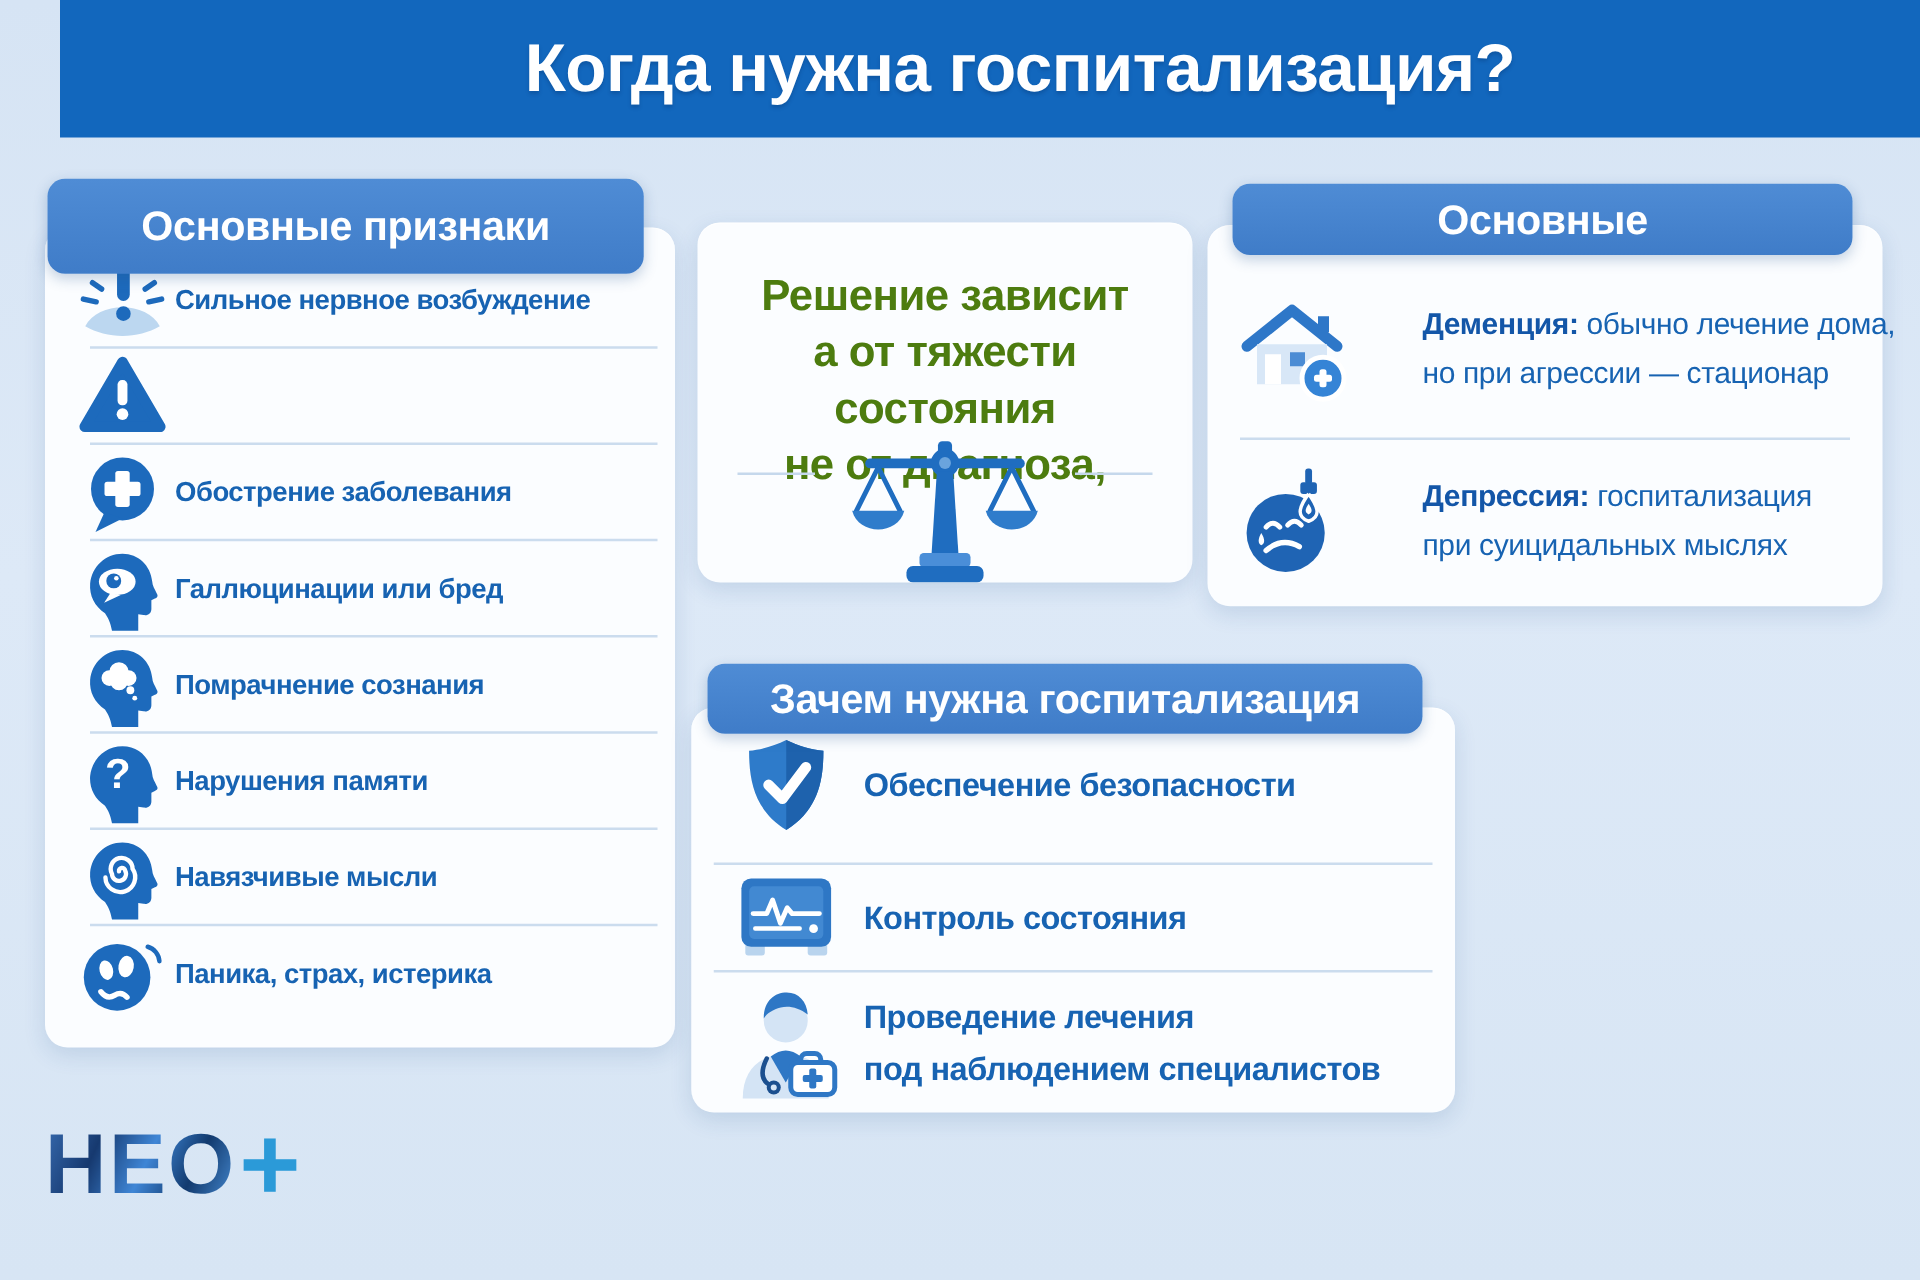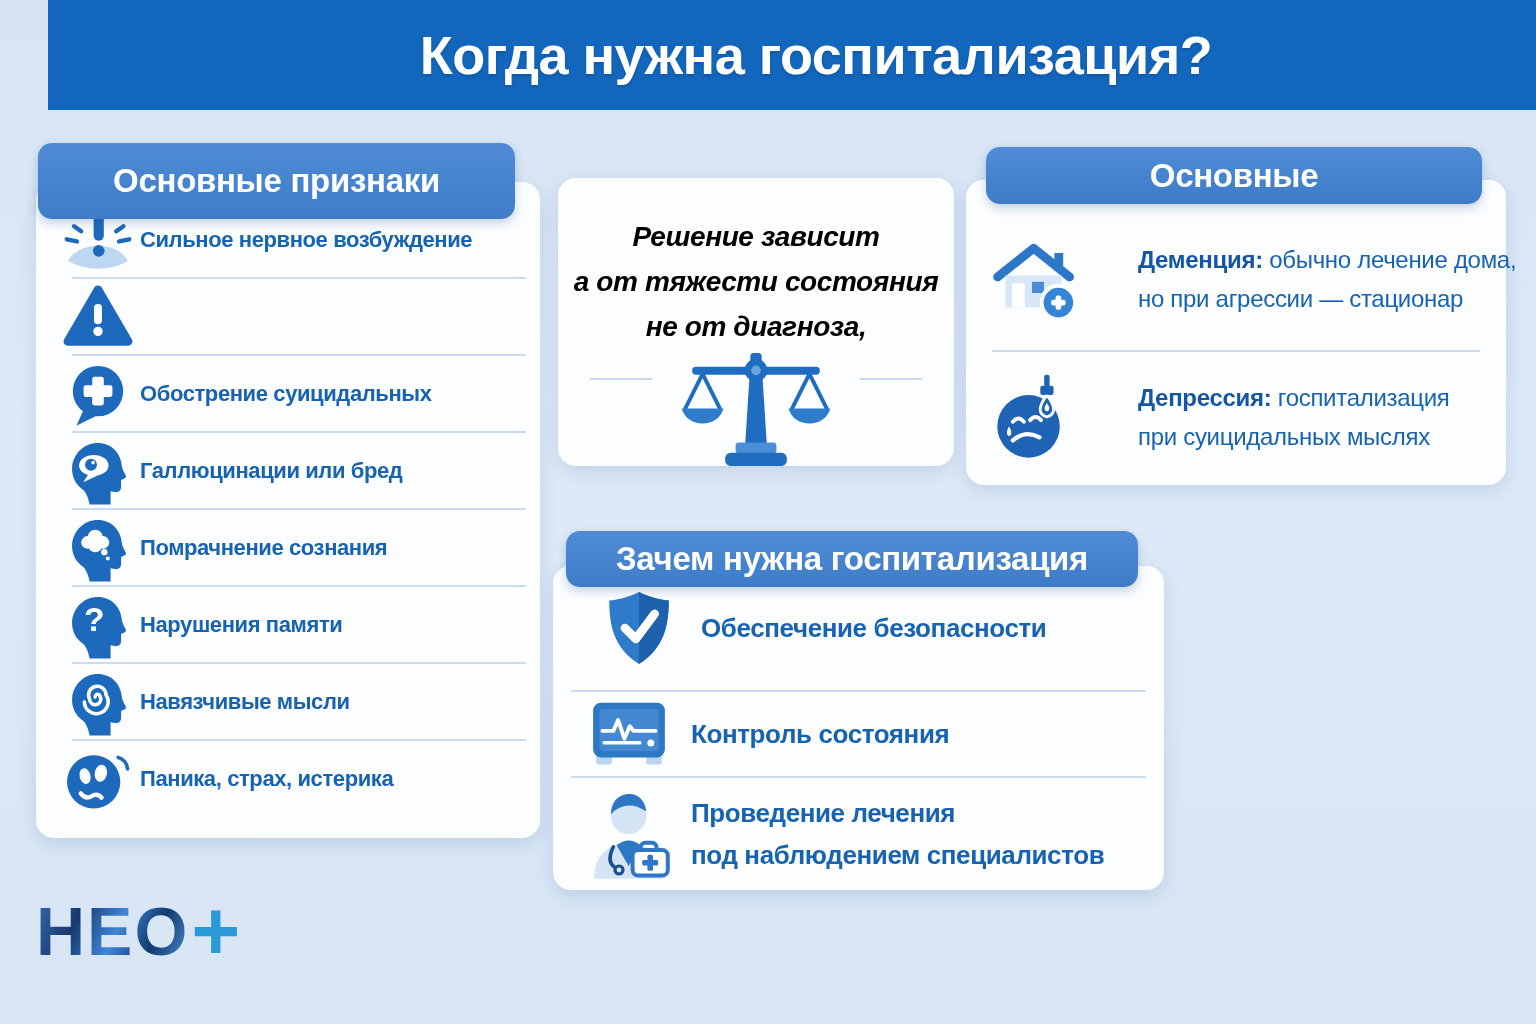--- a/index.html
+++ b/index.html
@@ -43,21 +43,21 @@
   .sign-row { height:75px; display:flex; align-items:center; padding-left:20px; }
   .sign-row .ic { width:84px; height:72px; flex:0 0 84px; display:flex; align-items:center; justify-content:center; }
   .sign-row .lbl {
     font-size:22px; font-weight:bold; color:#1763b2;
     letter-spacing:-0.4px; white-space:nowrap;
   }
   .signs-rows .divider { margin:0 14px 0 36px; }
   
   .decision-card { left:558px; top:178px; width:396px; height:288px; }
   .decision-text { position:absolute; top:36px; width:100%; text-align:center; }
-  .decision-text div { font-size:28px; font-weight:bold; color:#000000; line-height:45px; letter-spacing:-0.4px;font-style:italic; }
+  .decision-text div { font-size:35px; font-weight:bold; color:#4d7c0f; line-height:45px; letter-spacing:-0.4px; }
   .scales-wrap { position:absolute; left:50%; transform:translateX(-50%); top:168px; z-index:3; }
   .scale-line { position:absolute; top:200px; width:62px; height:2px; background:#c5d8ec; }
   .scale-line.l { left:32px; } .scale-line.r { right:32px; }
   
   .examples-card { left:966px; top:180px; width:540px; height:305px; }
   .examples-pill { left:986px; top:147px; width:496px; height:57px; }
   .ex-rows { position:absolute; top:28px; left:0; width:100%; }
   .ex-row { display:flex; align-items:center; padding-left:22px; height:142px;gap:42px; }
   .ex-row .ic { width:92px; height:104px; flex:0 0 92px; display:flex; align-items:center; justify-content:center; }
   .ex-text { margin-left:16px; }
@@ -66,21 +66,21 @@
   .ex-rows .divider { margin:0 26px 0 26px; }
   .ex-row.second { height:130px; }
   
   .purpose-card { left:553px; top:566px; width:611px; height:324px; }
   .purpose-pill { left:566px; top:531px; width:572px; height:56px; }
   .pu-rows { position:absolute; top:0; left:0; width:100%; }
   .pu-row { display:flex; align-items:center; padding-left:30px; }
   .pu-row .ic { width:92px; height:100px; flex:0 0 92px; display:flex; align-items:center; justify-content:center; }
   .pu-row .txt { margin-left:16px; font-size:26px; font-weight:bold; color:#1763b2; letter-spacing:-0.4px; line-height:42px; white-space:nowrap; }
   .pu-rows .divider { margin:0 18px; }
-  .pu-r1 { height:124px;margin-left:10px; } .pu-r2 { height:84px; } .pu-r3 { height:112px; }
+  .pu-r1 { height:124px; } .pu-r2 { height:84px; } .pu-r3 { height:112px; }
   
   .logo { position:absolute; left:36px; top:892px; display:flex; align-items:center; }
   .logo-text {
     font-size:68px; font-weight:bold; letter-spacing:2px; color:#2b5fa9;
   }
   @supports (-webkit-background-clip:text) {
     .logo-text {
       background:linear-gradient(115deg,#3a6fb5 0%,#16396f 28%,#3f86d6 52%,#123a6e 74%,#4e96e0 100%);
       -webkit-background-clip:text; background-clip:text; color:transparent;
     }
@@ -133,21 +133,21 @@
 
       <div class="sign-row">
         <span class="ic">
           <svg width="72" height="68" viewBox="0 0 100 92">
             <circle cx="50" cy="42" r="35" fill="#1d6abc"></circle>
             <path d="M30,68 L20,90 L50,75 Z" fill="#1d6abc"></path>
             <rect x="42" y="22" width="16" height="40" rx="3" fill="#fff"></rect>
             <rect x="30" y="34" width="40" height="16" rx="3" fill="#fff"></rect>
           </svg>
         </span>
-        <span class="lbl">Обострение суицидальных</span>
+        <span class="lbl">Обострение заболевания</span>
       </div>
       <div class="divider"></div>
 
       <div class="sign-row">
         <span class="ic">
           <svg width="70" height="70" viewBox="0 0 100 100">
             <path d="M38,98 C36,88 34,84 30,78 C18,70 12,58 13,44 C15,25 30,10 50,10 C68,10 82,23 84,42 C84,46 87,51 89,55 C91,58 90,60 87,61 L83,63 L83,73 C83,78 79,81 74,80 L68,79 L68,98 Z" fill="#1d6abc"></path>
             <ellipse cx="44" cy="42" rx="21" ry="15" fill="#fff"></ellipse>
             <path d="M36,55 L29,66 L48,57 Z" fill="#fff"></path>
             <circle cx="40" cy="41" r="8.5" fill="#1d6abc"></circle>

